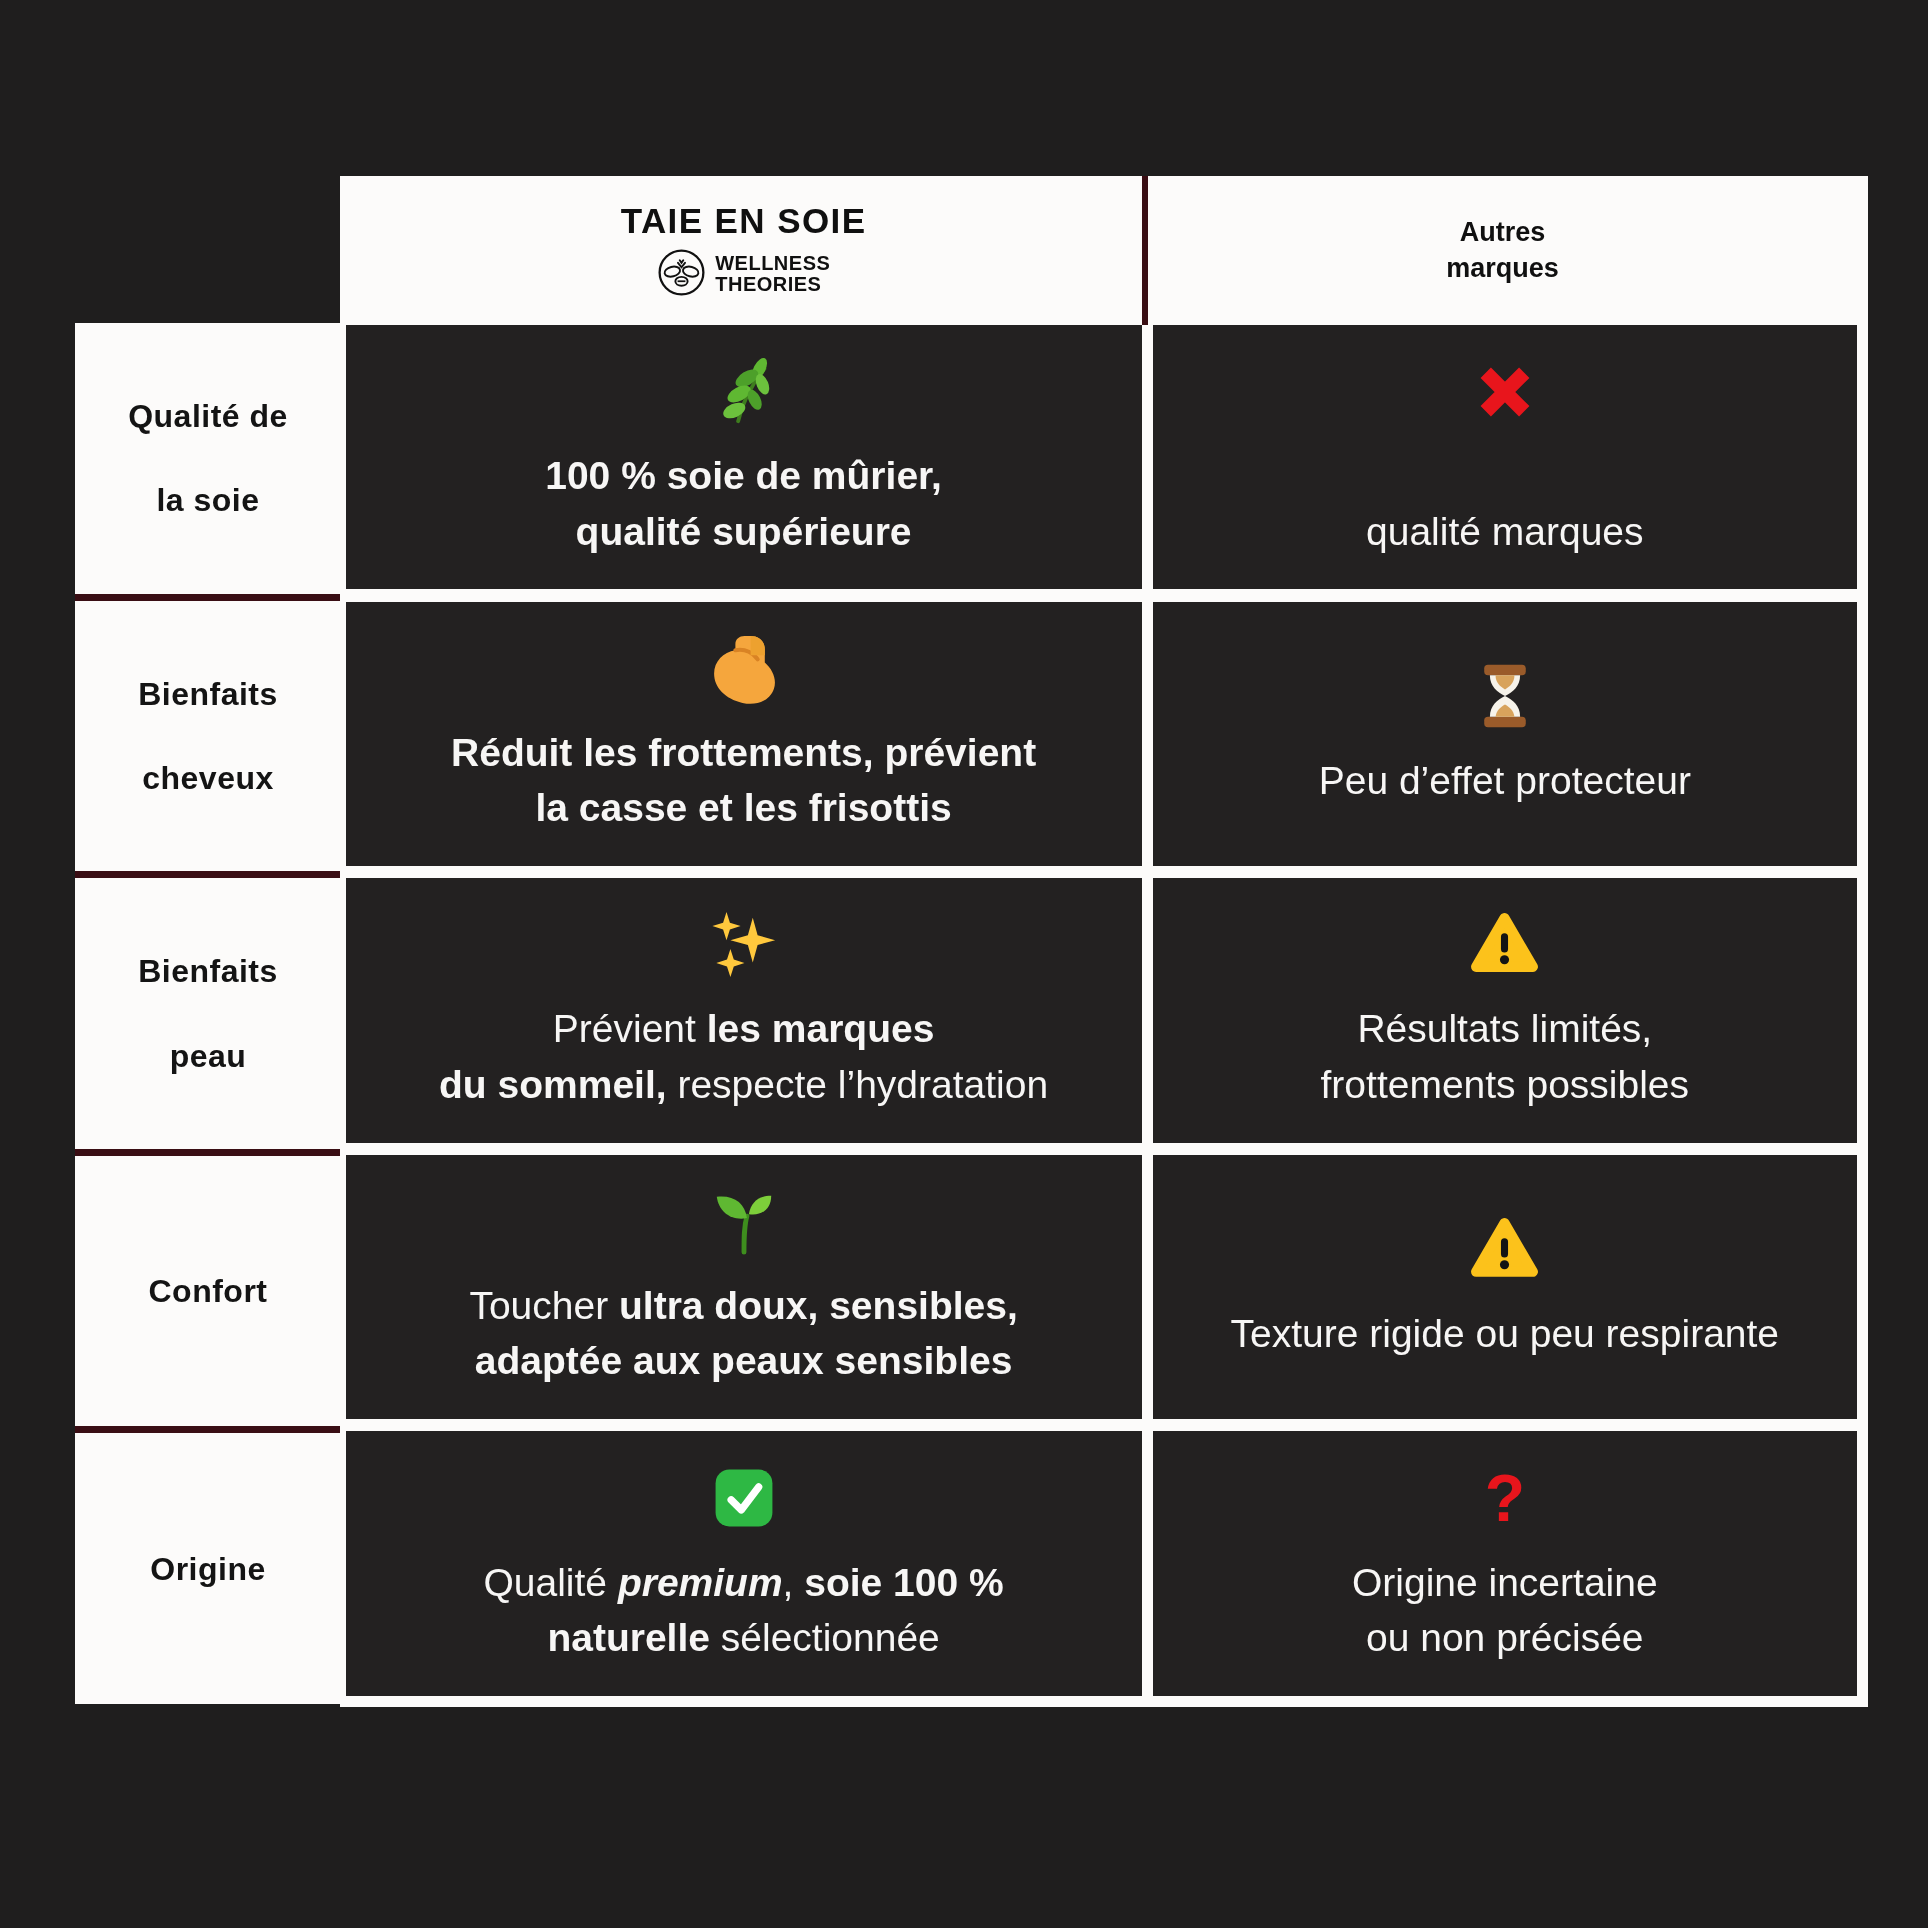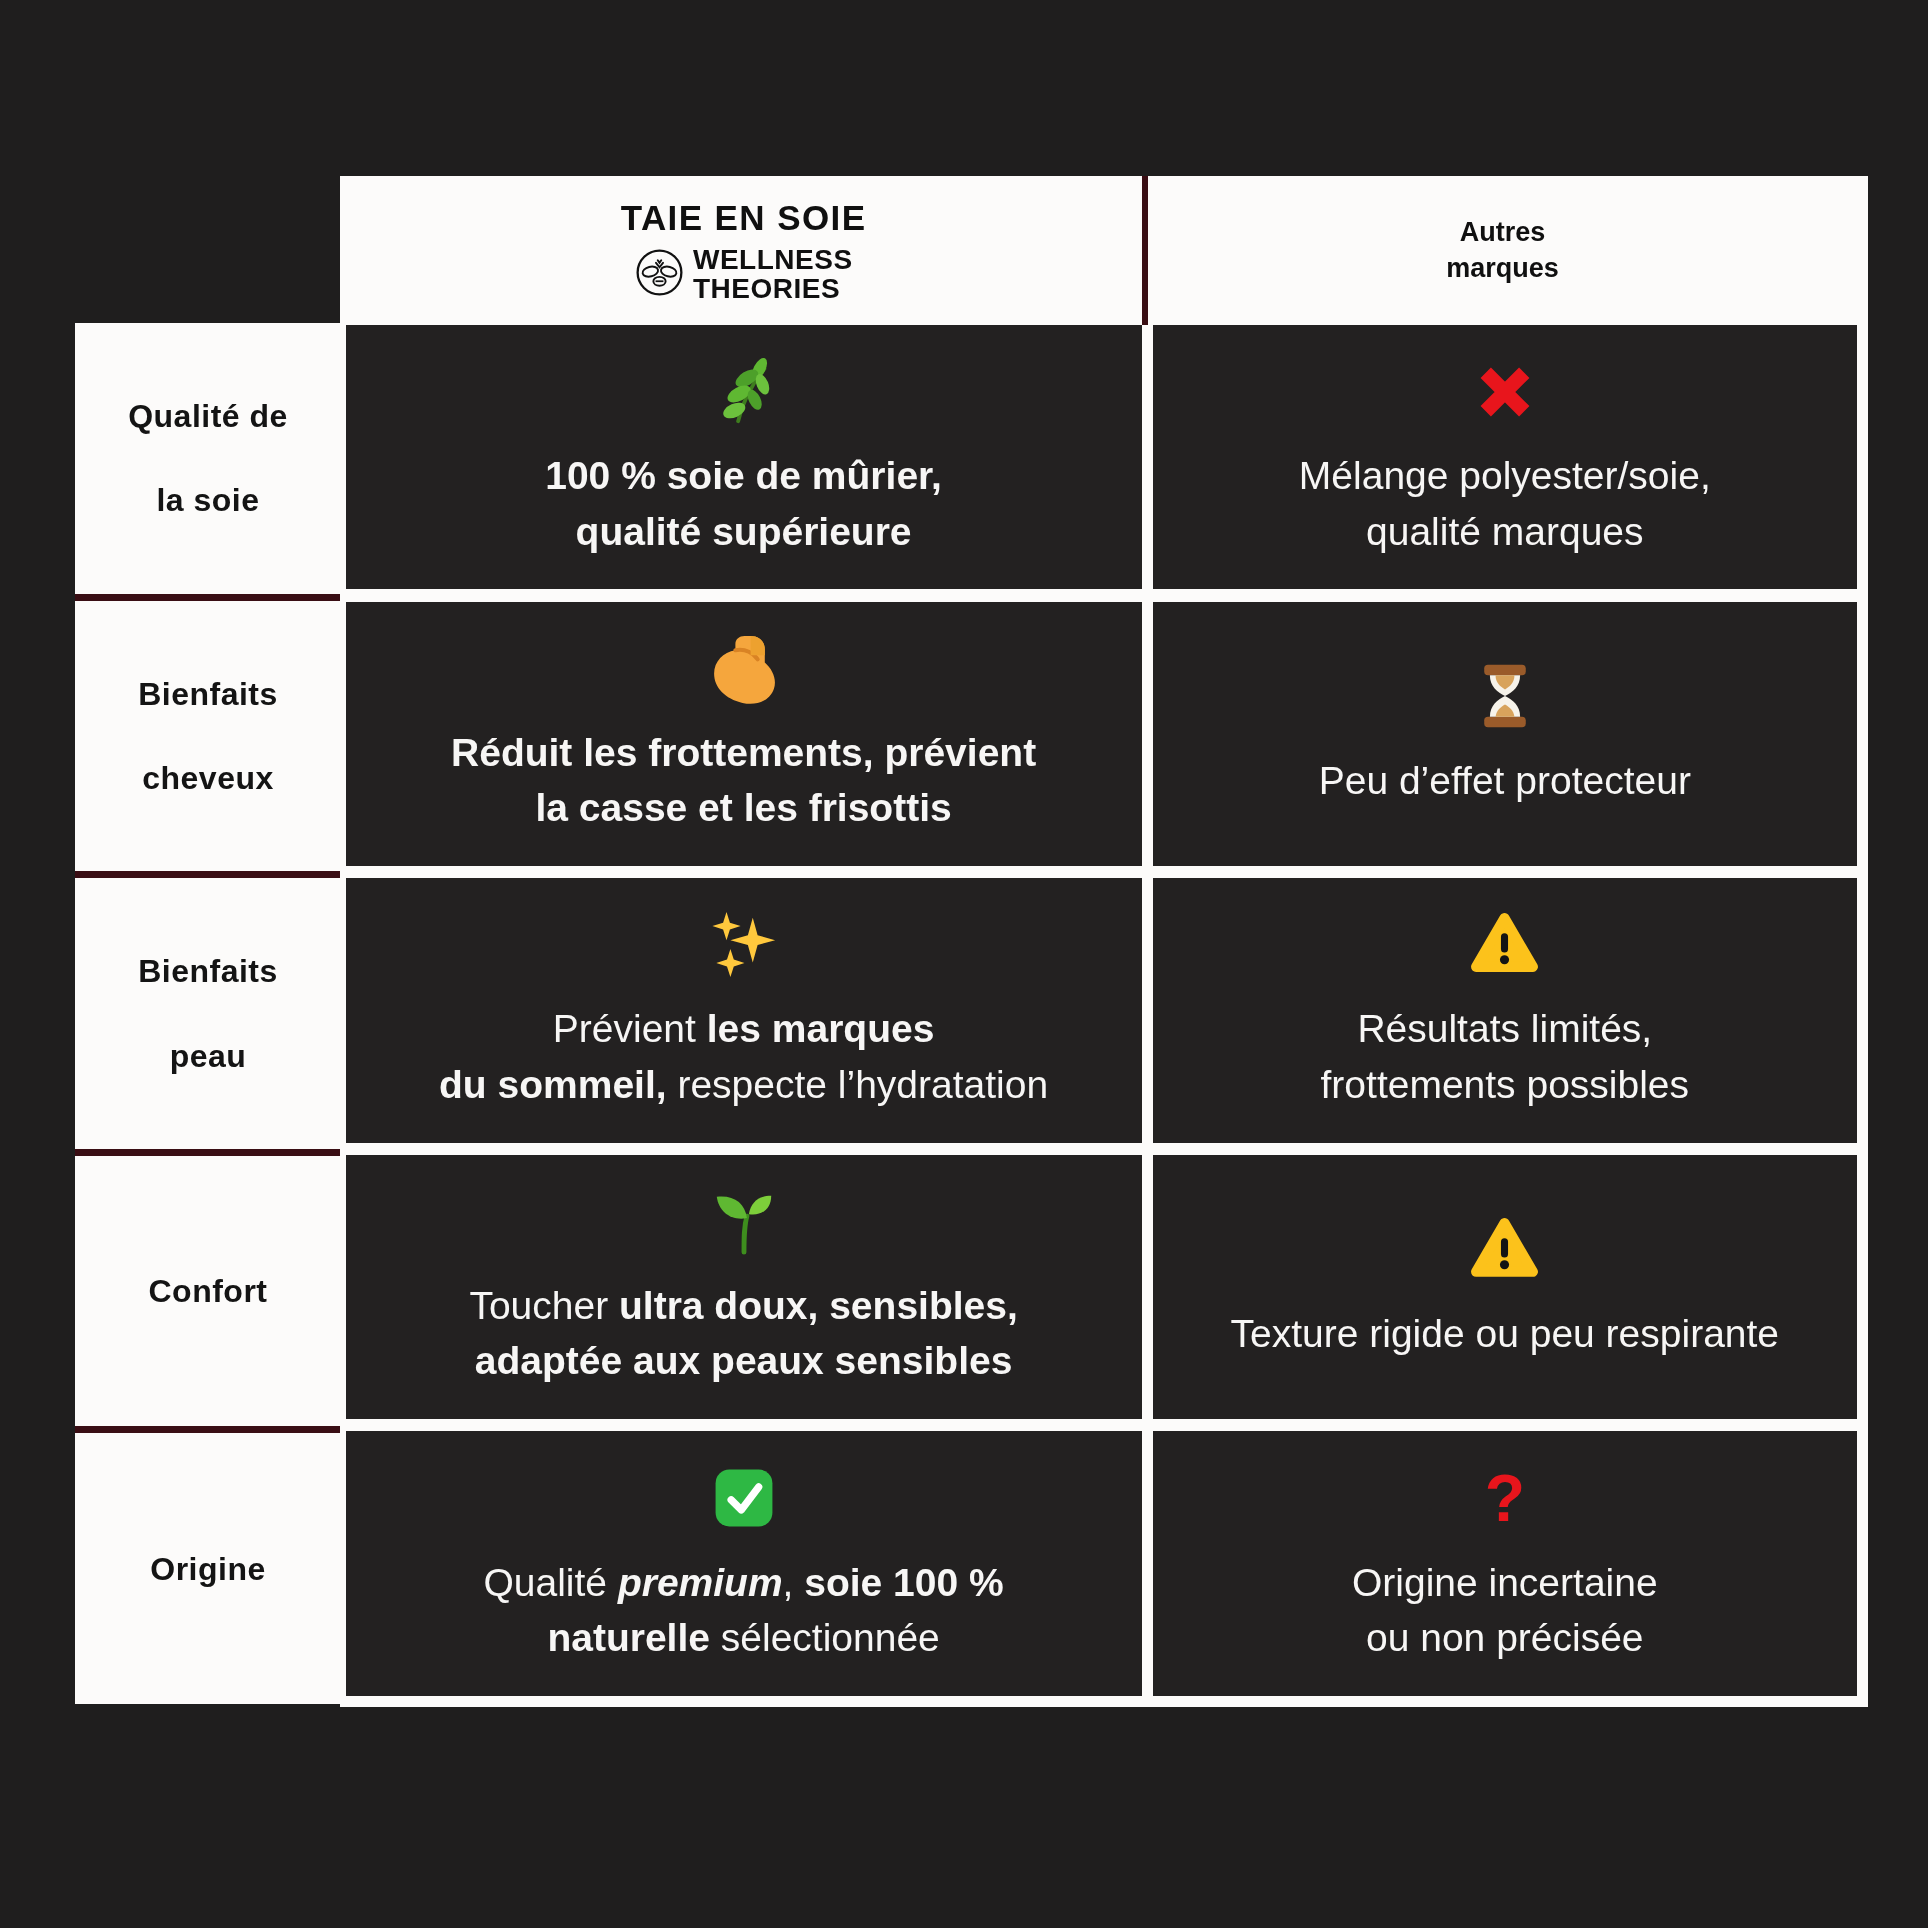--- a/index.html
+++ b/index.html
@@ -31,21 +31,21 @@
   .header-row{height:149px;display:flex;flex:0 0 auto;}
   .header-cell{
     background:#fcfbfa;display:flex;flex-direction:column;
     align-items:center;justify-content:center;color:#101010;text-align:center;
   }
   .header-cell.brand{width:796px;}
   .header-divider{width:6.6px;background:#3a0e14;}
   .header-cell.other{flex:1;}
   .brand-title{font-size:35px;font-weight:700;letter-spacing:1.4px;}
   .logo-row{display:flex;align-items:center;gap:9.4px;margin-top:7.5px;}
-  .logo-text{text-align:left;font-weight:700;font-size:28px;line-height:1.04;letter-spacing:0.5px;}
+  .logo-text{text-align:left;font-weight:700;font-size:20px;line-height:1.04;letter-spacing:0.5px;}
   .other-title{font-size:27px;font-weight:700;line-height:1.3;}
   .grid{
     flex:1;display:grid;grid-template-columns:796px 1fr;
     grid-auto-rows:1fr;gap:12.2px 11.3px;background:#fcfbfa;
   }
   .cell{
     background:#232121;display:flex;flex-direction:column;
     align-items:center;justify-content:center;gap:20px;
     text-align:center;padding:9.4px 22.6px;
   }
@@ -125,21 +125,21 @@
             </svg>
           </div>
           <div class="cell-text"><span style="font-weight: 700;">100 % soie de mûrier,</span><br><span style="font-weight: 700;">qualité supérieure</span></div>
         </div>
         <div class="cell">
           <div class="icon">
             <svg viewBox="0 0 72 72" width="66" height="66">
               <path d="M15 15 L57 57 M57 15 L15 57" stroke="#e8151c" stroke-width="16"></path>
             </svg>
           </div>
-          <div class="cell-text"><span>Mélange polyester/soie,</span><br><span>qualité marques</span></div>
+          <div class="cell-text"><br><span>qualité marques</span></div>
         </div>
         <div class="cell">
           <div class="icon">
             <svg viewBox="0 0 72 72" width="73" height="73">
               <path d="M43 4 c8 0 14 5 14 13 l0 13 c8 7 12 17 9 26 c-4 12 -17 17 -31 14 C18 66 7 55 7 41 C7 29 16 20 28 18 l0 -6 c0 -5 4 -8 9 -8 z" fill="#f5a63d"></path>
               <path d="M28 18 c10 -2 18 3 22 9" stroke="#d98324" stroke-width="4" fill="none" stroke-linecap="round"></path>
               <path d="M43 4 c8 0 14 5 14 13 l0 6 -14 0 z" fill="#eda12f"></path>
             </svg>
           </div>
           <div class="cell-text"><span style="font-weight: 700;">Réduit les frottements, prévient</span><br><span style="font-weight: 700;">la casse et les frisottis</span></div>

